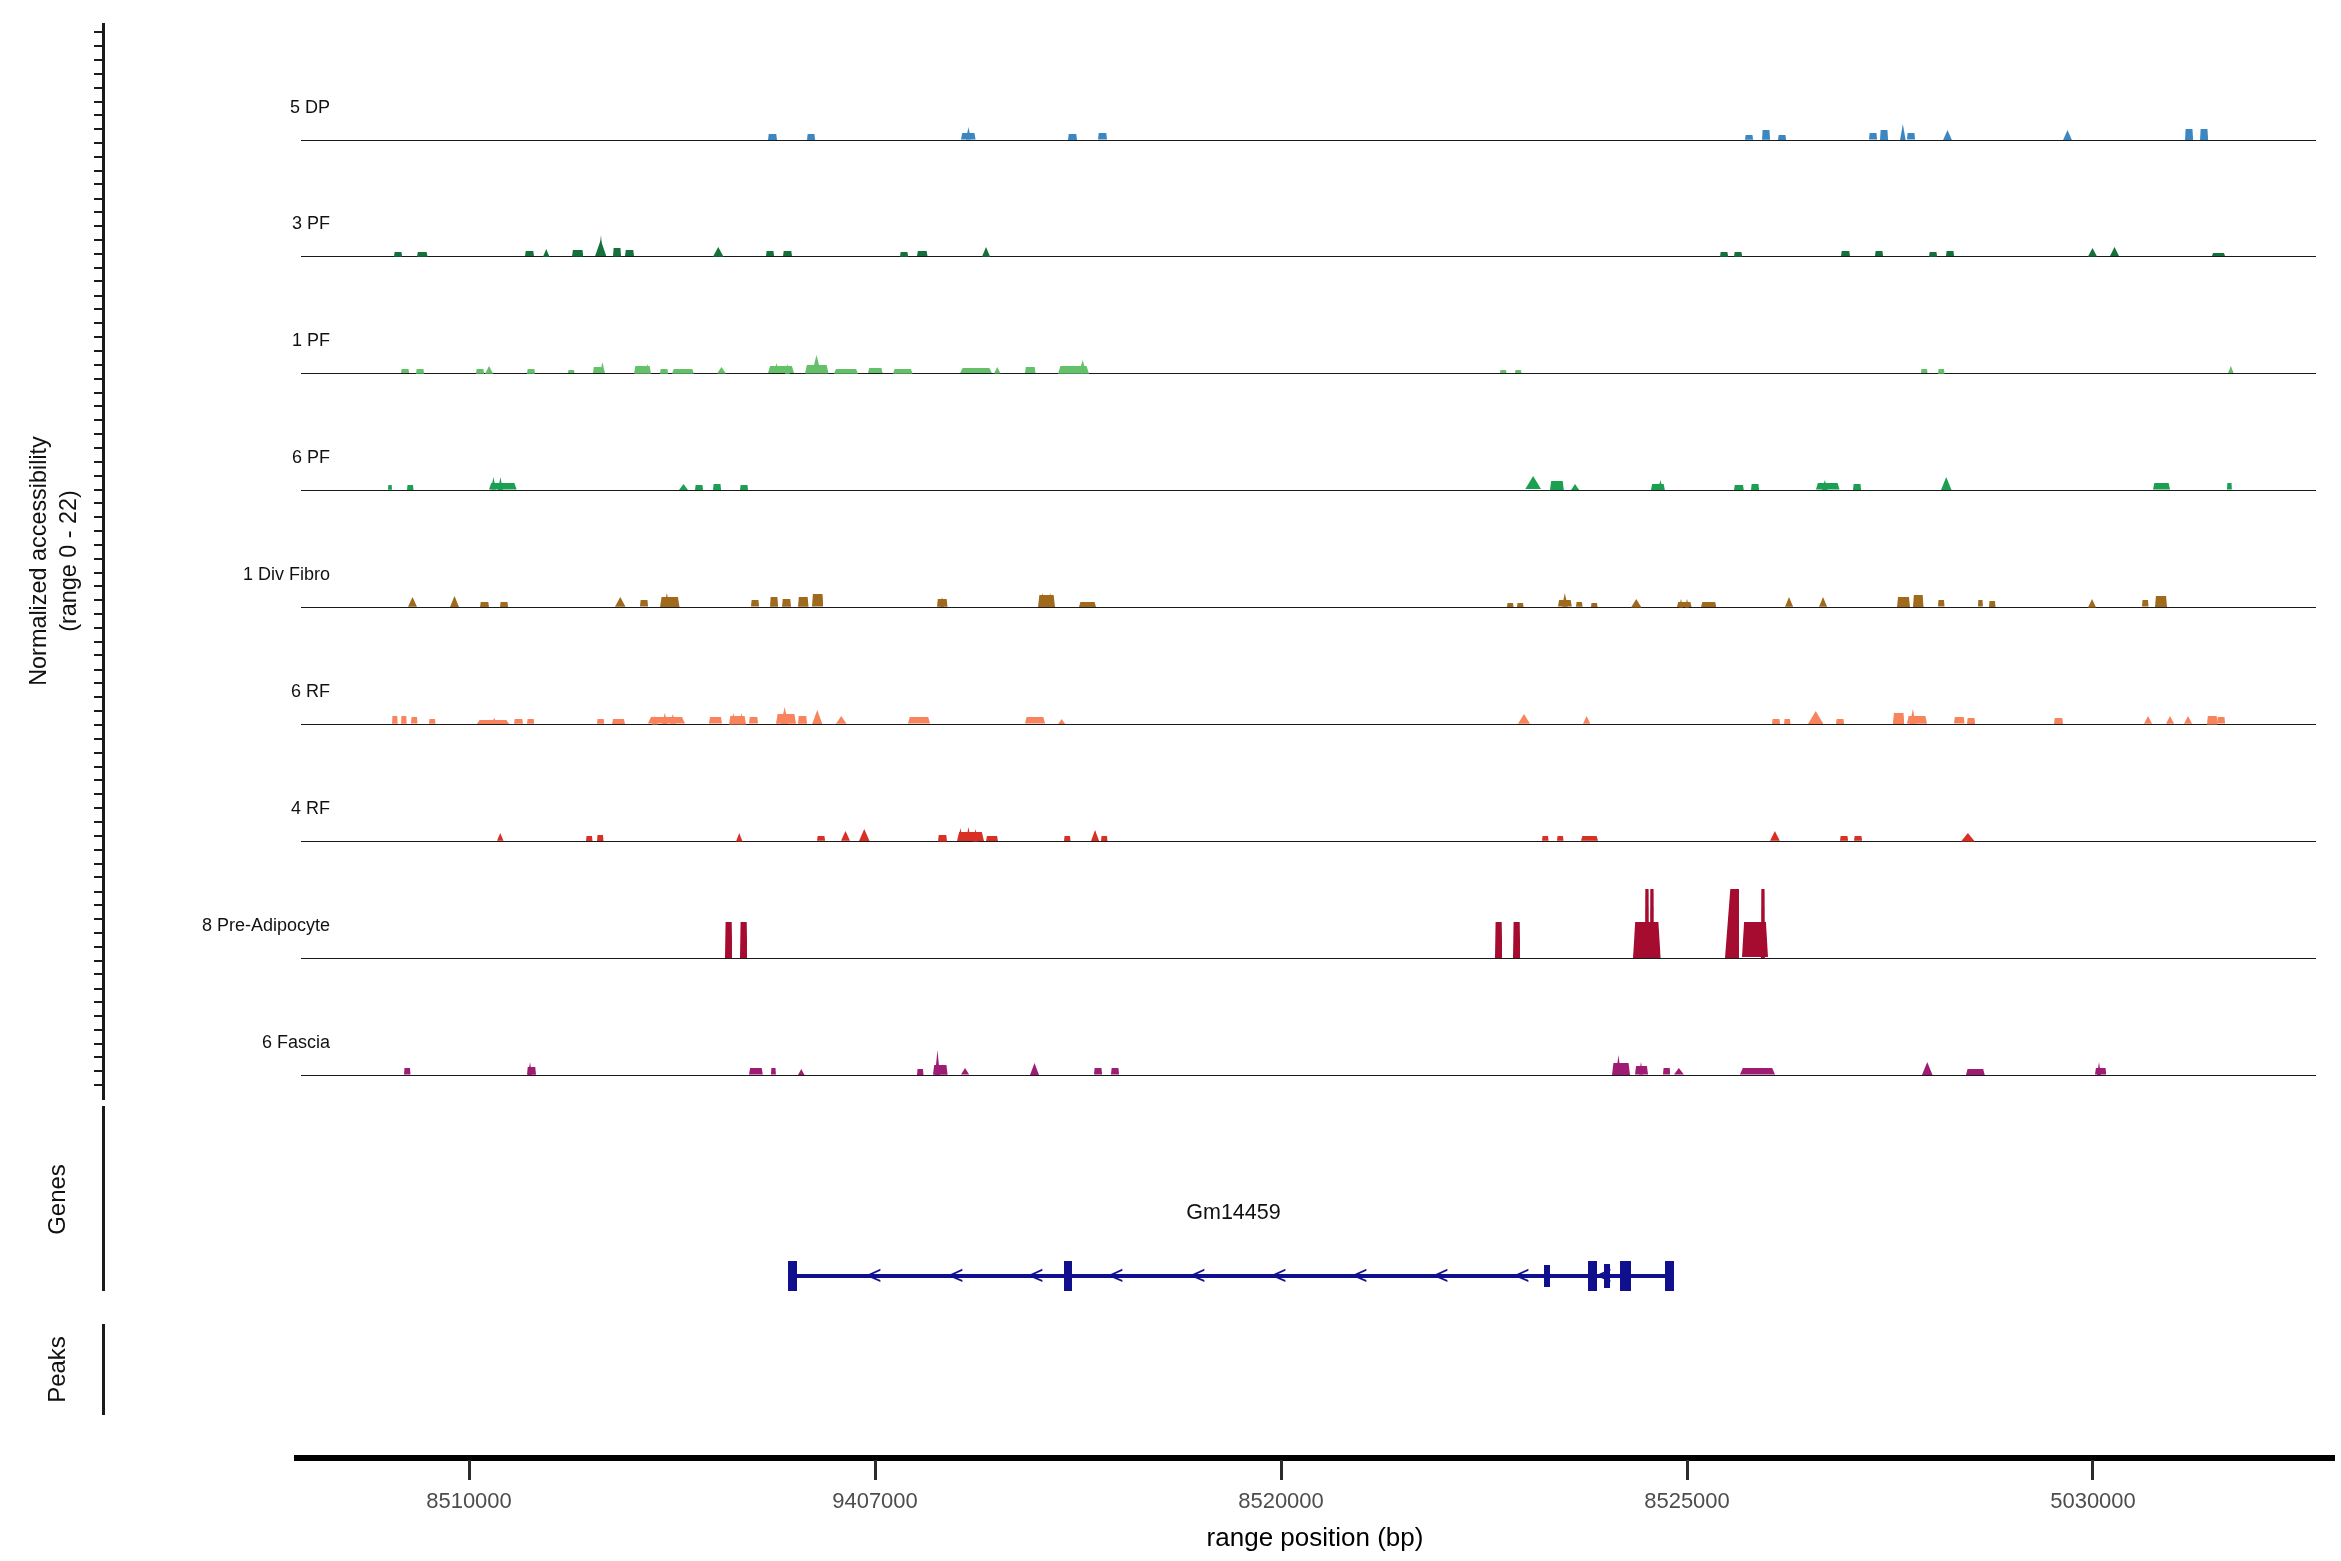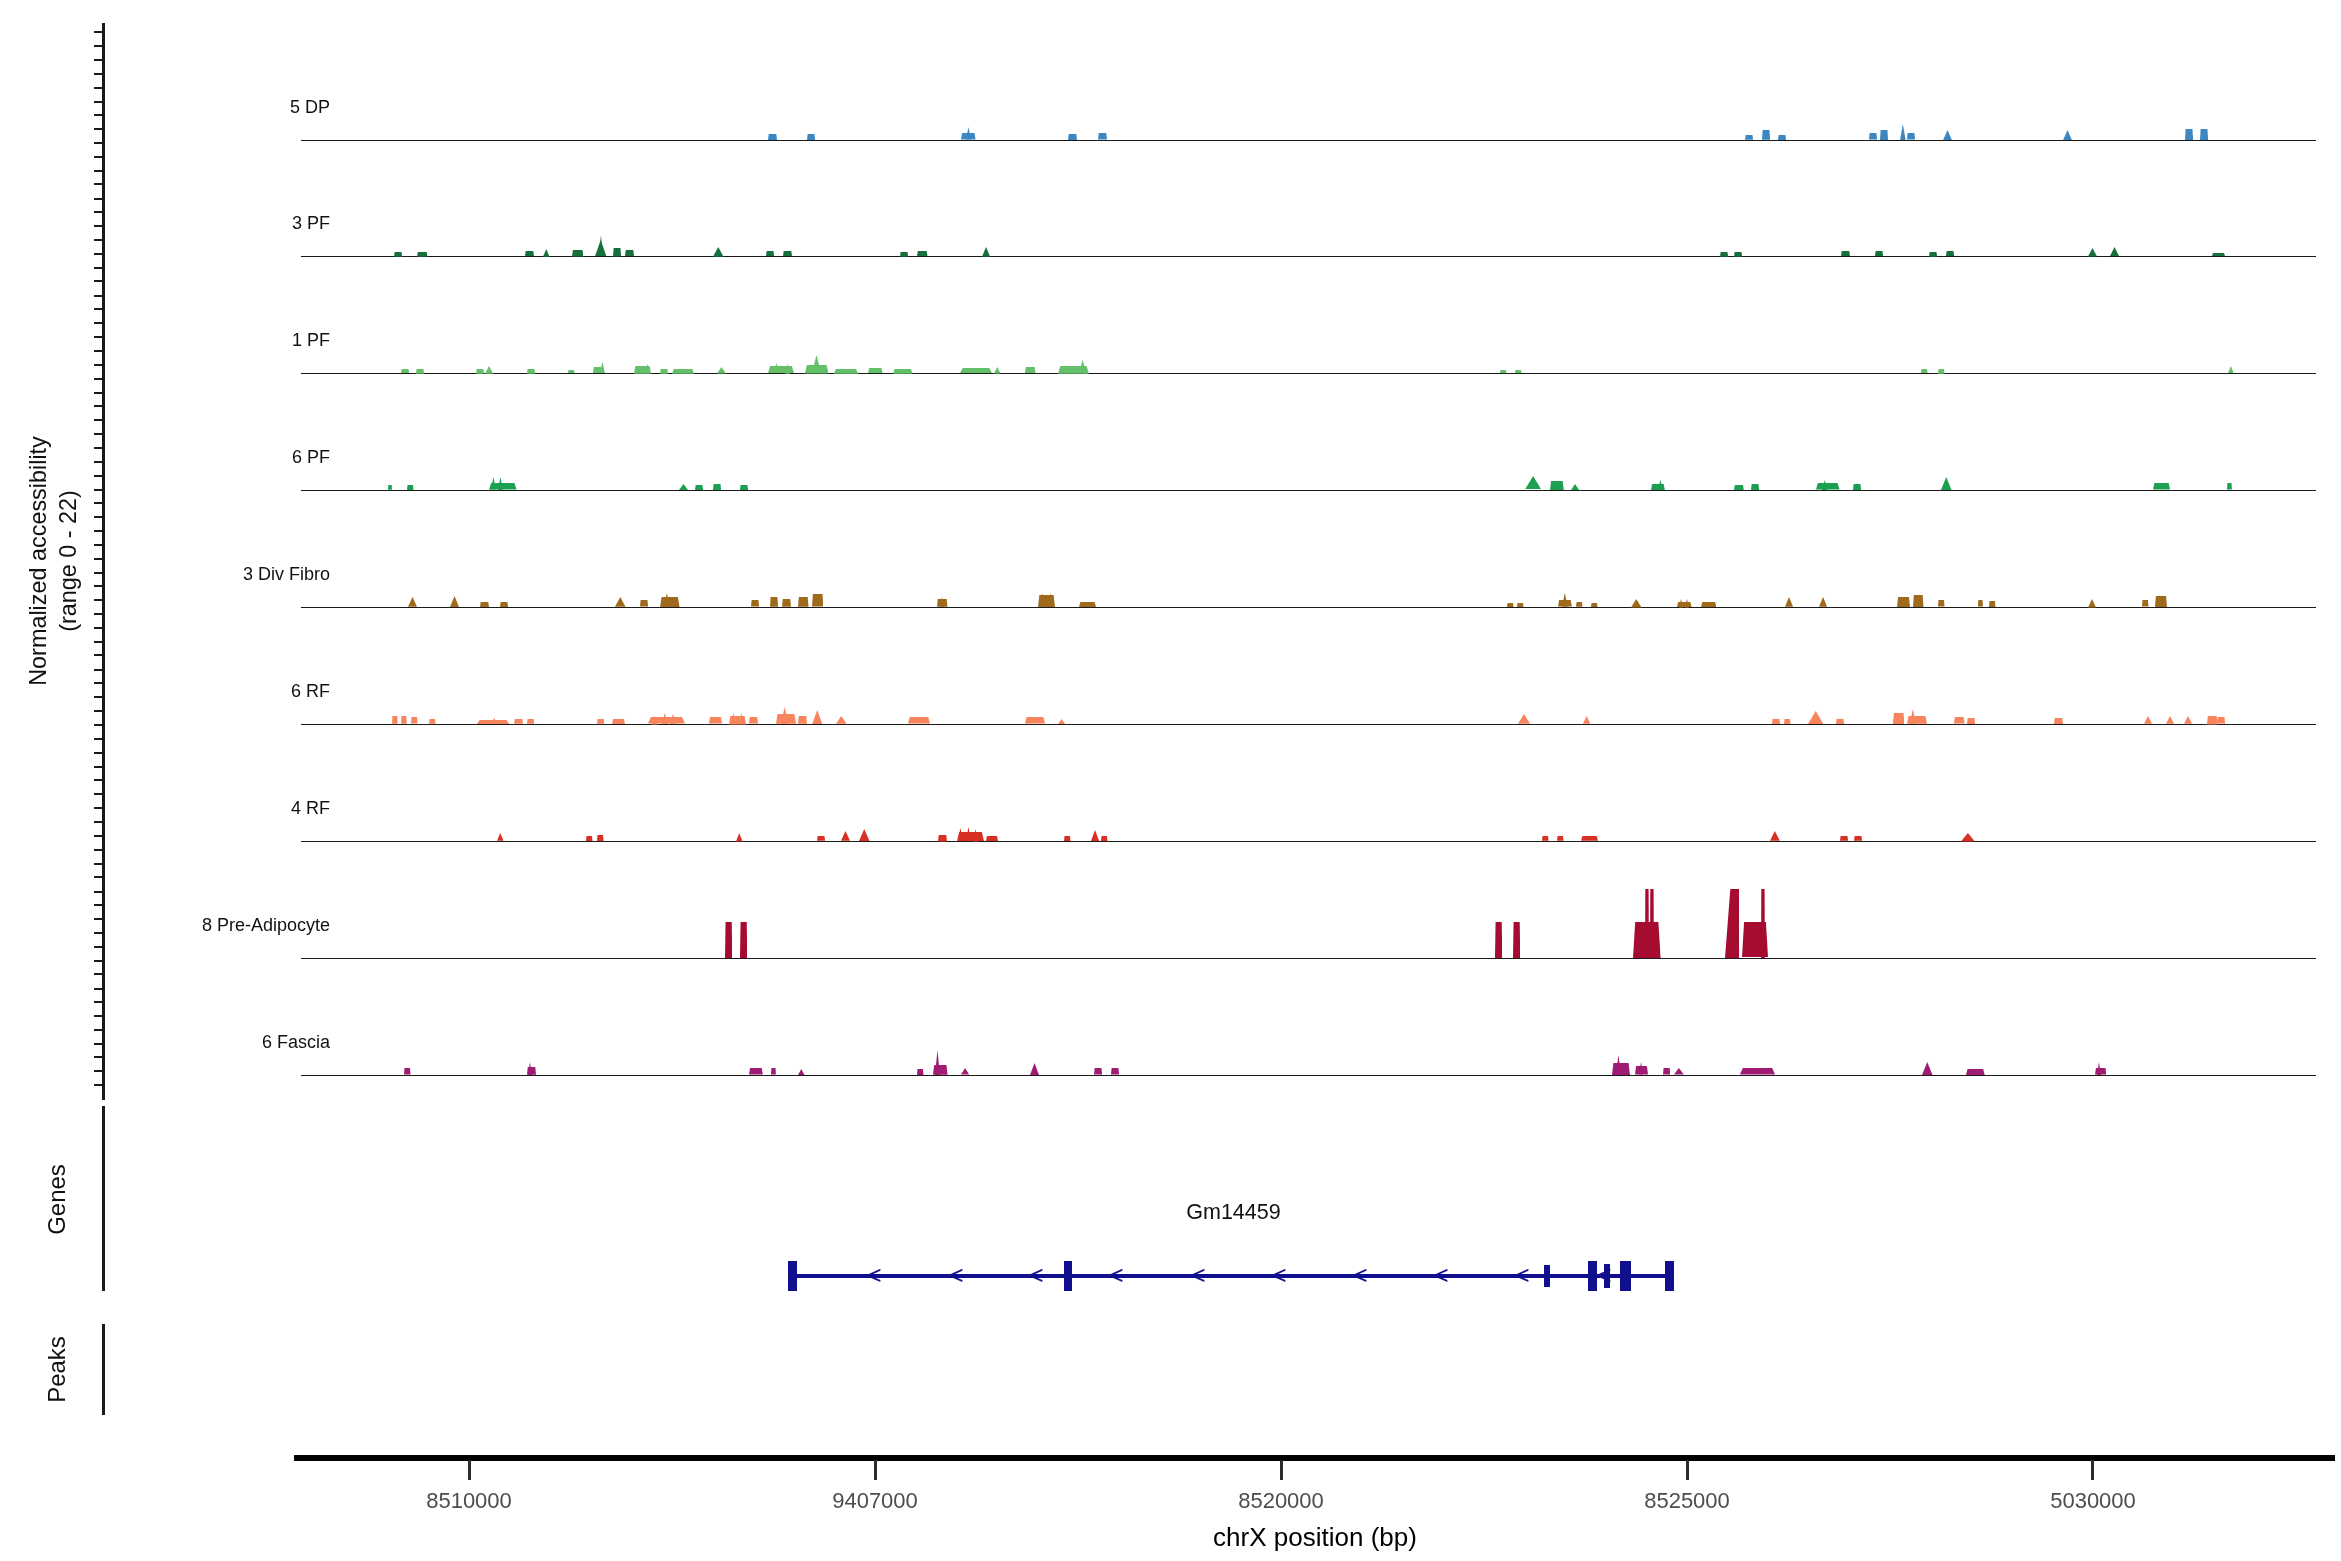--- a/index.html
+++ b/index.html
@@ -217,21 +217,21 @@
         <div class="peak" style="left: 1751px; top: 484px; width: 8.1px; height: 6px; background: rgb(27, 160, 82); clip-path: polygon(8% 0px, 92% 0px, 100% 100%, 0px 100%);"></div>
         <div class="peak" style="left: 1816px; top: 483px; width: 23.5px; height: 6.6px; background: rgb(27, 160, 82); clip-path: polygon(8% 0px, 92% 0px, 100% 100%, 0px 100%);"></div>
         <div class="peak" style="left: 1822px; top: 480px; width: 5.7px; height: 10.3px; background: rgb(27, 160, 82); clip-path: polygon(50% 0px, 100% 100%, 0px 100%);"></div>
         <div class="peak" style="left: 1853px; top: 484px; width: 8.1px; height: 6px; background: rgb(27, 160, 82); clip-path: polygon(8% 0px, 92% 0px, 100% 100%, 0px 100%);"></div>
         <div class="peak" style="left: 1941px; top: 477px; width: 10.5px; height: 13px; background: rgb(27, 160, 82); clip-path: polygon(50% 0px, 100% 100%, 0px 100%);"></div>
         <div class="peak" style="left: 2153px; top: 483px; width: 17px; height: 6.6px; background: rgb(27, 160, 82); clip-path: polygon(8% 0px, 92% 0px, 100% 100%, 0px 100%);"></div>
         <div class="peak" style="left: 2227px; top: 483px; width: 4.9px; height: 6.6px; background: rgb(27, 160, 82); clip-path: polygon(8% 0px, 92% 0px, 100% 100%, 0px 100%);"></div>
       </div>
       <div class="abs" style="left: 0px; top: 0px;">
         <div class="track-baseline" style="left: 301px; top: 607px; width: 2015px;"></div>
-        <div class="track-label" style="left: 18px; top: 544px;">3 Div Fibro</div>
+        <div class="track-label" style="left: 18px; top: 544px;">1 Div Fibro</div>
         <div class="peak" style="left: 408px; top: 597px; width: 9px; height: 9.7px; background: rgb(160, 106, 29); clip-path: polygon(50% 0px, 100% 100%, 0px 100%);"></div>
         <div class="peak" style="left: 450px; top: 596px; width: 9px; height: 11px; background: rgb(160, 106, 29); clip-path: polygon(50% 0px, 100% 100%, 0px 100%);"></div>
         <div class="peak" style="left: 480px; top: 602px; width: 9px; height: 5.3px; background: rgb(160, 106, 29); clip-path: polygon(8% 0px, 92% 0px, 100% 100%, 0px 100%);"></div>
         <div class="peak" style="left: 500px; top: 602px; width: 8.1px; height: 5.3px; background: rgb(160, 106, 29); clip-path: polygon(8% 0px, 92% 0px, 100% 100%, 0px 100%);"></div>
         <div class="peak" style="left: 615px; top: 597px; width: 10.5px; height: 9.7px; background: rgb(160, 106, 29); clip-path: polygon(50% 0px, 100% 100%, 0px 100%);"></div>
         <div class="peak" style="left: 640px; top: 600px; width: 8.1px; height: 6.6px; background: rgb(160, 106, 29); clip-path: polygon(8% 0px, 92% 0px, 100% 100%, 0px 100%);"></div>
         <div class="peak" style="left: 660px; top: 597px; width: 19.5px; height: 10.3px; background: rgb(160, 106, 29); clip-path: polygon(8% 0px, 92% 0px, 100% 100%, 0px 100%);"></div>
         <div class="peak" style="left: 664px; top: 593px; width: 5.7px; height: 14.4px; background: rgb(160, 106, 29); clip-path: polygon(50% 0px, 100% 100%, 0px 100%);"></div>
         <div class="peak" style="left: 751px; top: 600px; width: 8.1px; height: 6.6px; background: rgb(160, 106, 29); clip-path: polygon(8% 0px, 92% 0px, 100% 100%, 0px 100%);"></div>
         <div class="peak" style="left: 770px; top: 597px; width: 8.1px; height: 9.7px; background: rgb(160, 106, 29); clip-path: polygon(8% 0px, 92% 0px, 100% 100%, 0px 100%);"></div>
@@ -421,15 +421,15 @@
       <div class="xtick-label" style="left: 365px; top: 1488px;">8510000</div>
       <div class="xtick" style="left: 874px; top: 1460px;"></div>
       <div class="xtick-label" style="left: 771px; top: 1488px;">9407000</div>
       <div class="xtick" style="left: 1280px; top: 1460px;"></div>
       <div class="xtick-label" style="left: 1177px; top: 1488px;">8520000</div>
       <div class="xtick" style="left: 1686px; top: 1460px;"></div>
       <div class="xtick-label" style="left: 1583px; top: 1488px;">8525000</div>
       <div class="xtick" style="left: 2091px; top: 1460px;"></div>
       <div class="xtick-label" style="left: 1989px; top: 1488px;">5030000</div>
     </div>
-  <div id="x-axis-title" style="left:1055px;top:1522px;">chrX position (bp)</div>
+  <div id="x-axis-title" style="left:1055px;top:1522px;">range position (bp)</div>
 </div>
 
 
 </body></html>

